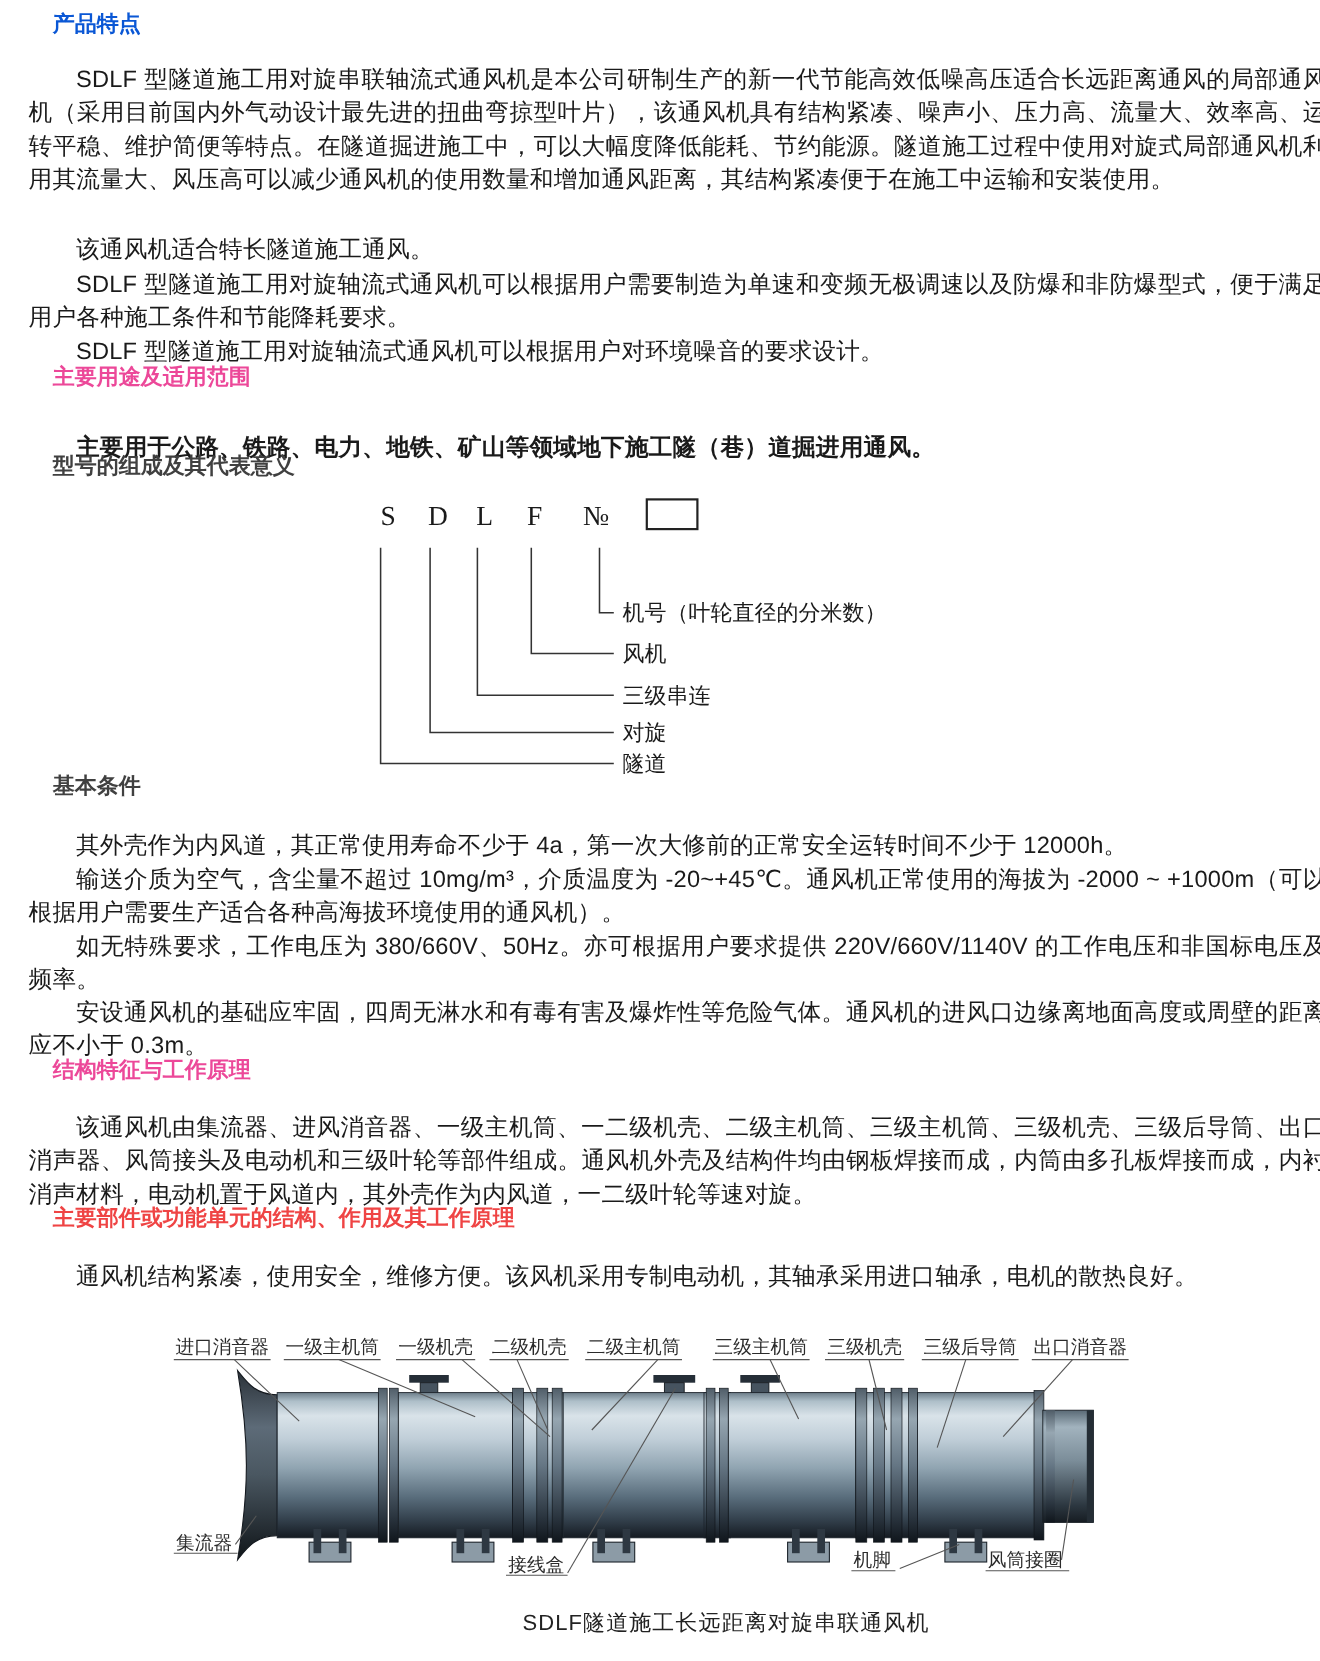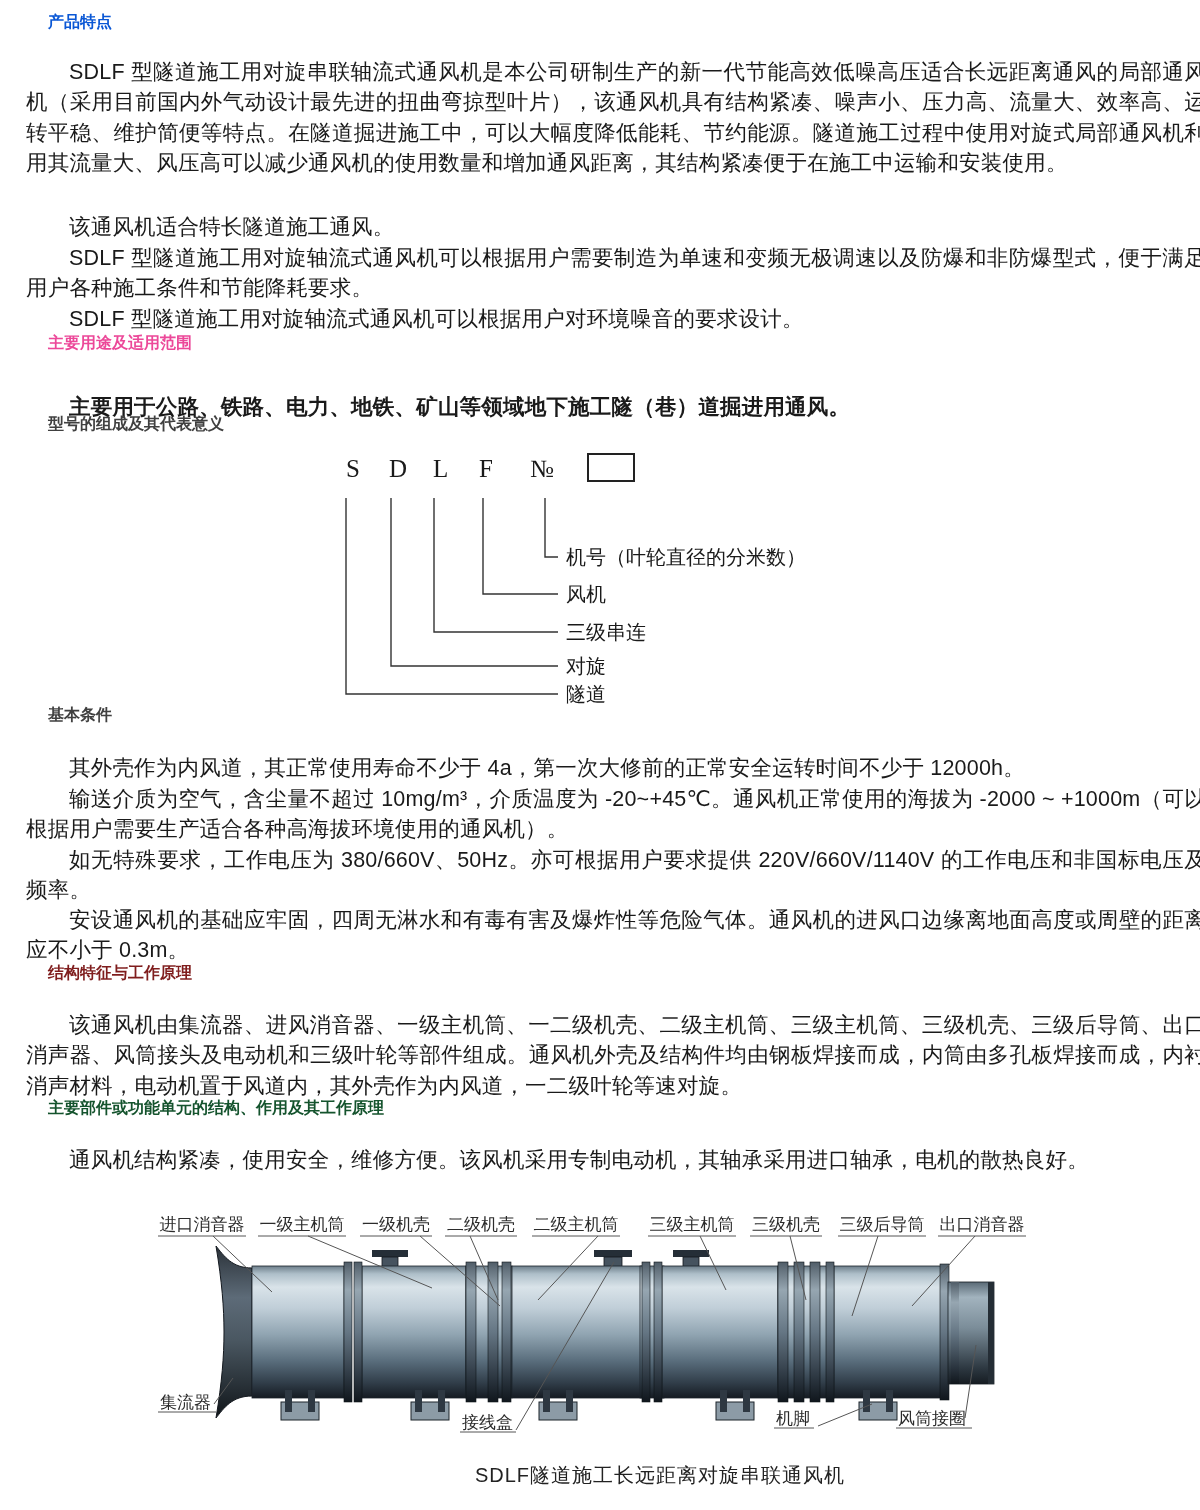--- a/index.html
+++ b/index.html
@@ -1,19 +1,19 @@
 <!DOCTYPE html>
 <html><head>
 <meta charset="utf-8">
 <style>
   html,body{margin:0;padding:0;background:#ffffff;}
   .page{position:relative;width:1200px;height:1510px;background:#fff;overflow:hidden;
         font-family:"Liberation Sans","DejaVu Sans",sans-serif;color:#1a1a1a;}
   .abs{position:absolute;}
-  h2.sec{margin:0;font-size:16px;font-weight:bold;line-height:28px;}
+  h2.sec{margin:0;font-size:20px;font-weight:bold;line-height:28px;}
   p.body{margin:16px;width:1180px;font-size:21.5px;line-height:30.4px;
          text-align:justify;text-indent:2em;letter-spacing:0.2px;}
   svg text{font-family:"Liberation Sans","DejaVu Sans",sans-serif;}
   svg text.model-letter{font-family:"Liberation Serif","DejaVu Serif",serif;}
 </style>
 </head>
 <body>
 
 <div class="page">
 
@@ -52,24 +52,24 @@
       <text x="566" y="253">隧道</text>
     </g>
   </svg>
 
   <h2 class="sec abs" style="left:48px;top:701px;color:#404040;">基本条件</h2>
   <p class="body abs" style="left:10px;top:737px;">其外壳作为内风道，其正常使用寿命不少于 4a，第一次大修前的正常安全运转时间不少于 12000h。</p>
   <p class="body abs" style="left:10px;top:768px;">输送介质为空气，含尘量不超过 10mg/m³，介质温度为 -20~+45℃。通风机正常使用的海拔为 -2000 ~ +1000m（可以根据用户需要生产适合各种高海拔环境使用的通风机）。</p>
   <p class="body abs" style="left:10px;top:829px;">如无特殊要求，工作电压为 380/660V、50Hz。亦可根据用户要求提供 220V/660V/1140V 的工作电压和非国标电压及频率。</p>
   <p class="body abs" style="left:10px;top:889px;">安设通风机的基础应牢固，四周无淋水和有毒有害及爆炸性等危险气体。通风机的进风口边缘离地面高度或周壁的距离应不小于 0.3m。</p>
 
-  <h2 class="sec abs" style="left:48px;top:959px;color:#7f1d1d;">结构特征与工作原理</h2>
+  <h2 class="sec abs" style="left:48px;top:959px;color:#ec4899;">结构特征与工作原理</h2>
   <p class="body abs" style="left:10px;top:994px;">该通风机由集流器、进风消音器、一级主机筒、一二级机壳、二级主机筒、三级主机筒、三级机壳、三级后导筒、出口消声器、风筒接头及电动机和三级叶轮等部件组成。通风机外壳及结构件均由钢板焊接而成，内筒由多孔板焊接而成，内衬消声材料，电动机置于风道内，其外壳作为内风道，一二级叶轮等速对旋。</p>
 
-  <h2 class="sec abs" style="left:48px;top:1094px;color:#14532d;">主要部件或功能单元的结构、作用及其工作原理</h2>
+  <h2 class="sec abs" style="left:48px;top:1094px;color:#ef4444;">主要部件或功能单元的结构、作用及其工作原理</h2>
   <p class="body abs" style="left:10px;top:1129px;">通风机结构紧凑，使用安全，维修方便。该风机采用专制电动机，其轴承采用进口轴承，电机的散热良好。</p>
 
   <svg class="abs" style="left:0;top:1200px;" width="1200" height="310" viewBox="0 0 1200 310">
     <defs>
       <linearGradient id="cylGrad" x1="0" y1="0" x2="0" y2="1">
         <stop offset="0" stop-color="#6d7e8a"></stop>
         <stop offset="0.06" stop-color="#aebfc9"></stop>
         <stop offset="0.16" stop-color="#d9e3e9"></stop>
         <stop offset="0.32" stop-color="#c0ced8"></stop>
         <stop offset="0.52" stop-color="#90a4b1"></stop>

